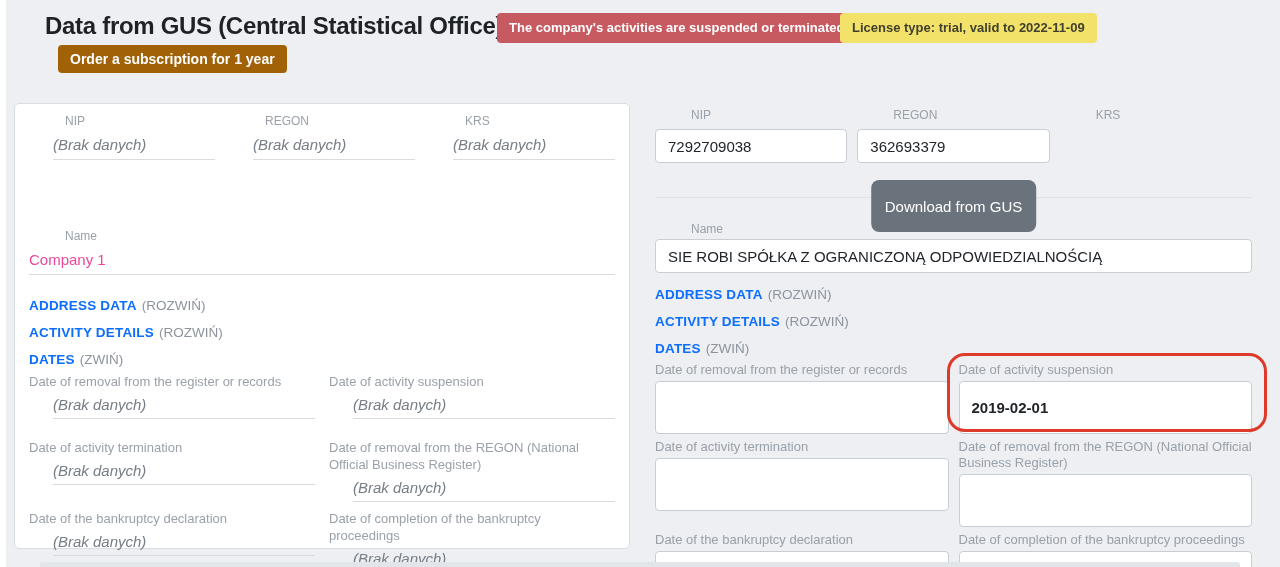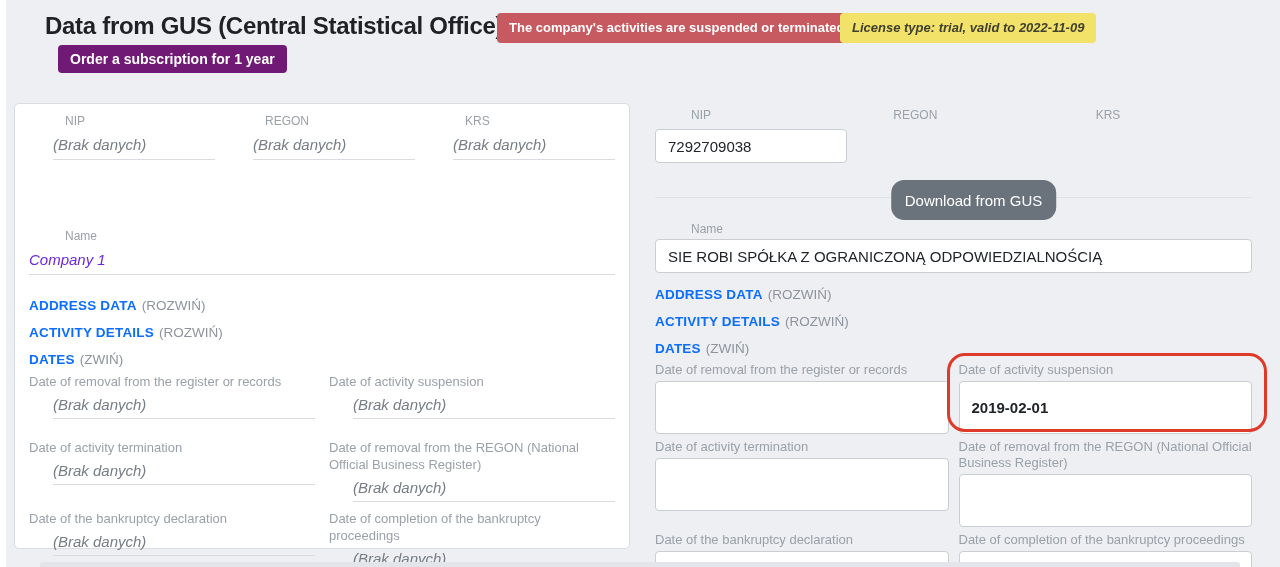--- a/index.html
+++ b/index.html
@@ -17,40 +17,40 @@
   .page-title {
     position:absolute; left:45px; top:12px;
     font-size:24px; font-weight:700; color:#1e2125; letter-spacing:-0.3px;
   }
   .badge {
     position:absolute; top:13px; height:30px; line-height:30px;
     border-radius:4px; font-size:13px; font-weight:700; padding:0 12px;
     white-space:nowrap;
   }
   .badge-danger { left:497px; background:#c75a60; color:#ffffff; }
-  .badge-warning { left:840px; background:#f3e269; color:#40402f;font-style:italic; }
+  .badge-warning { left:840px; background:#f3e269; color:#40402f; }
   .btn-subscribe {
     position:absolute; left:58px; top:45px; height:28px;
-    background:#701a75; color:#ffffff; border:none; border-radius:4px;
+    background:#a16207; color:#ffffff; border:none; border-radius:4px;
     font-family:inherit; font-size:14px; font-weight:700; padding:0 12px;
     cursor:pointer;
   }
 
   
   .card-left {
     position:absolute; left:14px; top:103px; width:616px; height:446px;
     background:#ffffff; border:1px solid #d9dde2; border-radius:5px;
     padding:9px 14px 0;
   }
   .trio { display:flex; gap:14px; }
   .trio > div { flex:1; }
   .f-label { display:block; font-size:12px; color:#9aa1a9; line-height:16px;margin-left:36px; }
   .m-value {
-    font-size:15px; color:#6d28d9; line-height:19px;
-    margin-top:6px; padding-bottom:5px; border-bottom:1px solid #d8dce0;font-style:italic;
+    font-size:15px; color:#ec4899; line-height:19px;
+    margin-top:6px; padding-bottom:5px; border-bottom:1px solid #d8dce0;
   }
   .no-data { font-style:italic; color:#767d85;margin-left:24px; }
   .name-left { margin-top:68px; }
 
   .links { margin-top:17px; }
   .sec-link { height:27px; display:flex; align-items:center; font-size:13.5px; cursor:pointer; }
   .sec-title { color:#0d6efd; font-weight:700; letter-spacing:0.2px; }
   .sec-state { color:#8d949d; margin-left:5px; }
 
   .d-label { display:block; font-size:13px; color:#9aa1a9; line-height:17px; }
@@ -67,25 +67,24 @@
     display:block; width:100%; height:34px;
     border:1px solid #c9ced4; border-radius:4px; background:#ffffff;
     font-family:inherit; font-size:15px; color:#212529; padding:0 12px;
   }
   .trio-inputs { display:flex; gap:10px; }
   .trio-inputs > div { flex:1; }
 
   .gus-row { position:relative; height:58px; }
   .gus-divider { position:absolute; left:0; right:0; top:34px; height:1px; background:#dfe3e7; }
   .btn-gus {
-    position:absolute; left:50%; transform:translateX(-50%); top:17px; height:40px;
-    background:#6a737b; color:#ffffff; border:none; border-radius:13px;
+    position:absolute; left:50%; transform:translateX(-50%); top:17px; height:52px;
+    background:#6a737b; color:#ffffff; border:none; border-radius:8px;
     font-family:inherit; font-size:15px; padding:0 14px; cursor:pointer;
     white-space:nowrap;
-    margin-left:20px;
   }
   .name-right .f-label { margin-bottom:2px; }
   .panel-right .links { margin-top:8px; }
 
   .dr-row { display:flex; gap:10px; margin-bottom:5px; }
   .dr-cell { width:calc(50% - 5px); }
   .dr-cell .d-label { line-height:16px; margin-bottom:3px; }
   .dr-cell .input { height:53px;font-weight:bold; }
 
   
@@ -179,20 +178,21 @@
 </div>
 
 <div class="panel-right">
   <div class="trio-inputs">
     <div>
       <span class="f-label">NIP</span>
       <input class="input" type="text" value="7292709038" style="">
     </div>
     <div>
       <span class="f-label">REGON</span>
+      <input class="input" type="text" value="362693379" style="">
     </div>
     <div>
       <span class="f-label">KRS</span>
     </div>
   </div>
 
   <div class="gus-row">
     <div class="gus-divider"></div>
     <button class="btn-gus">Download from GUS</button>
   </div>

